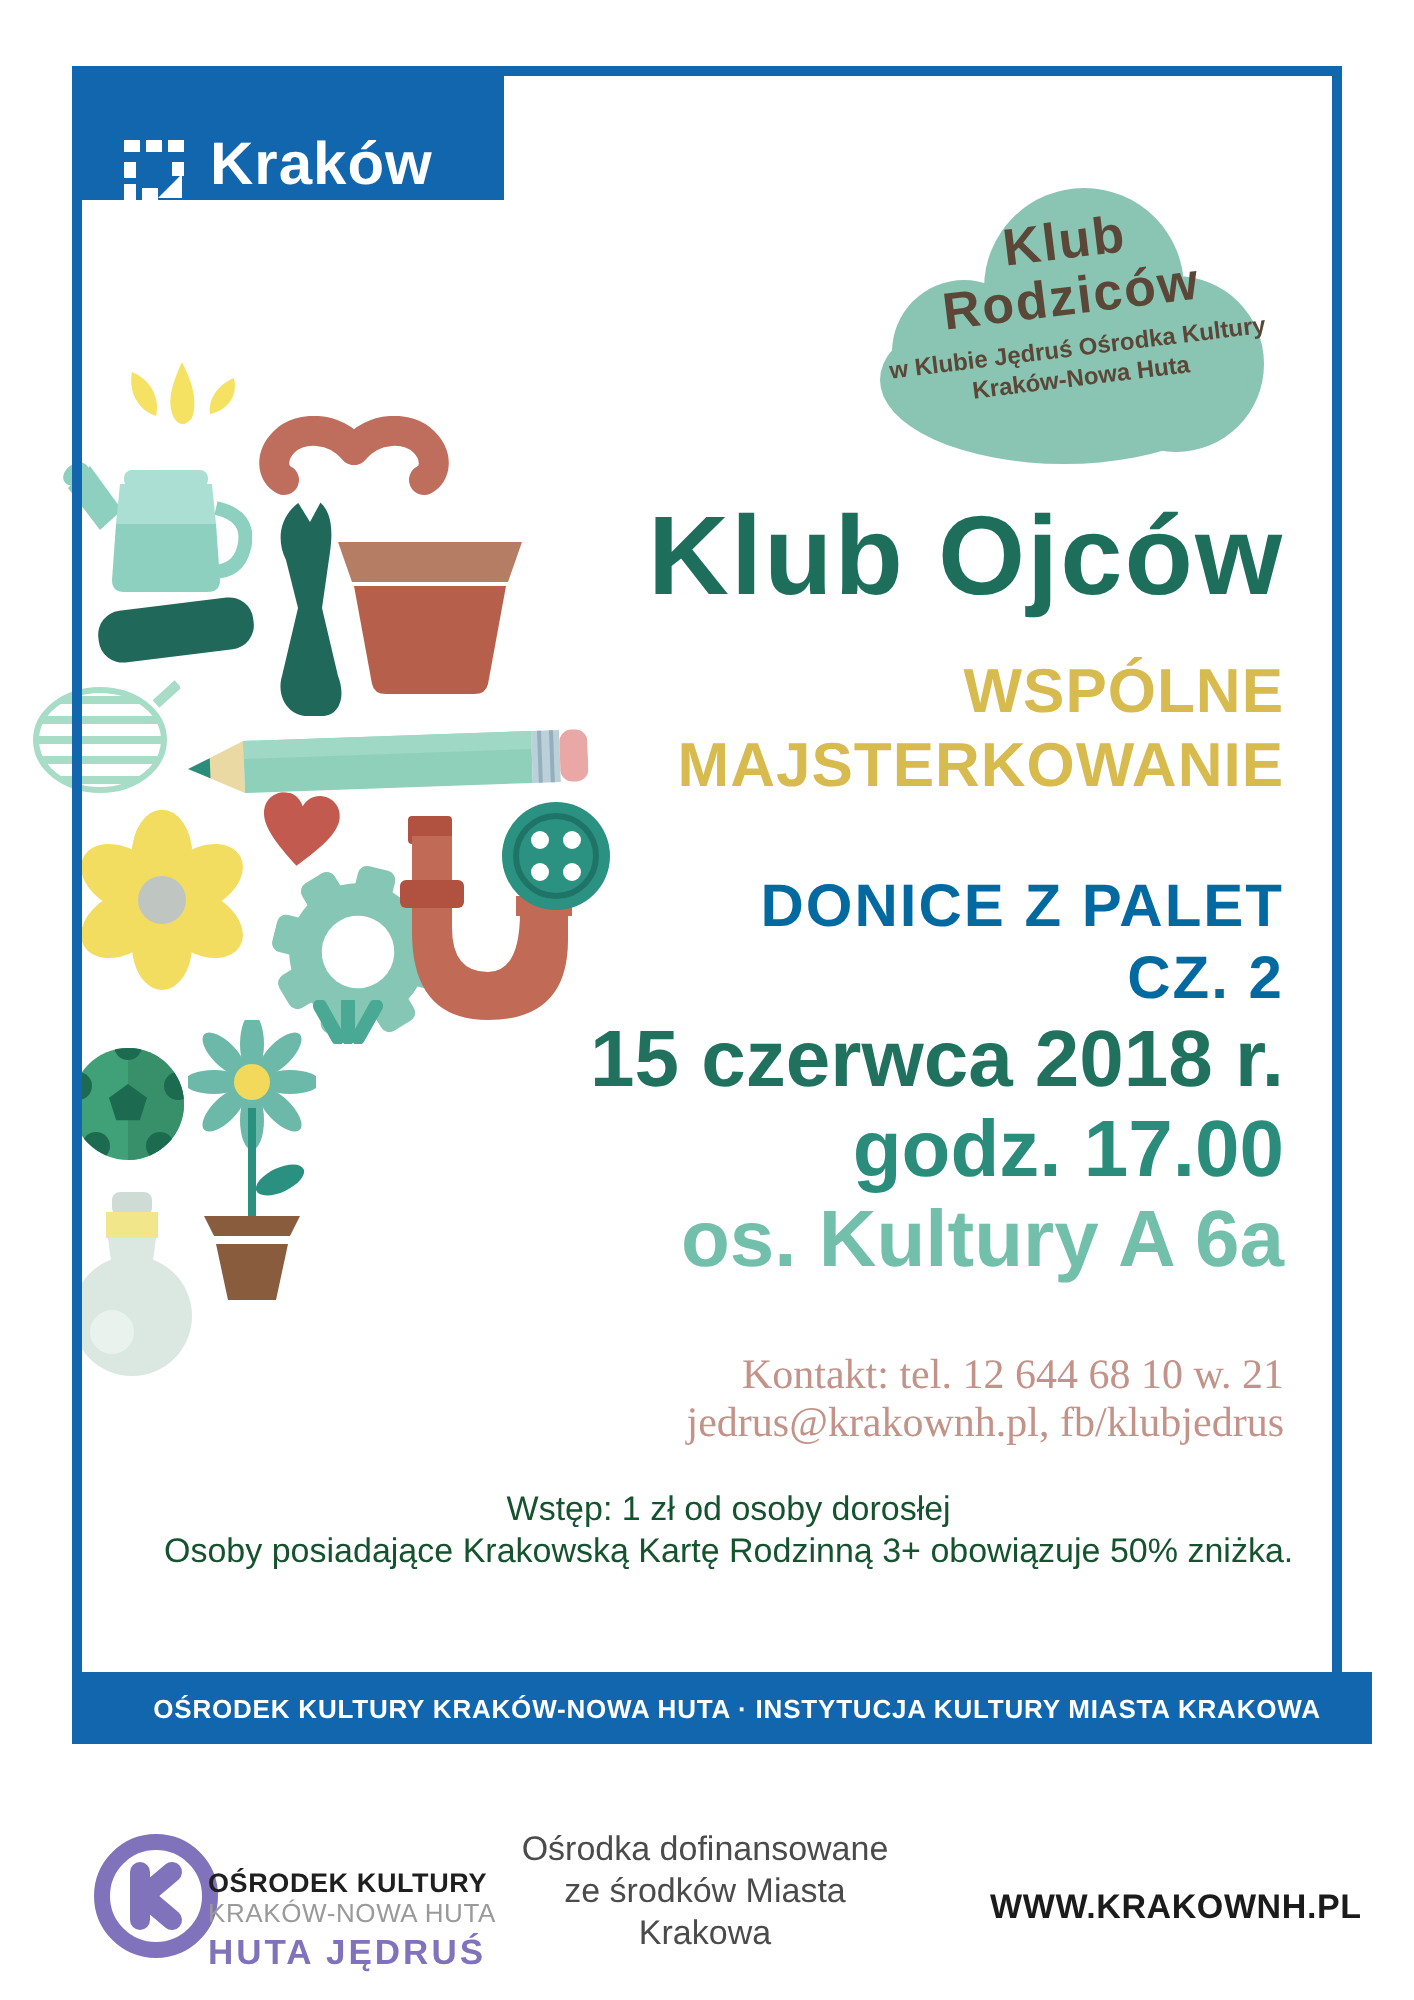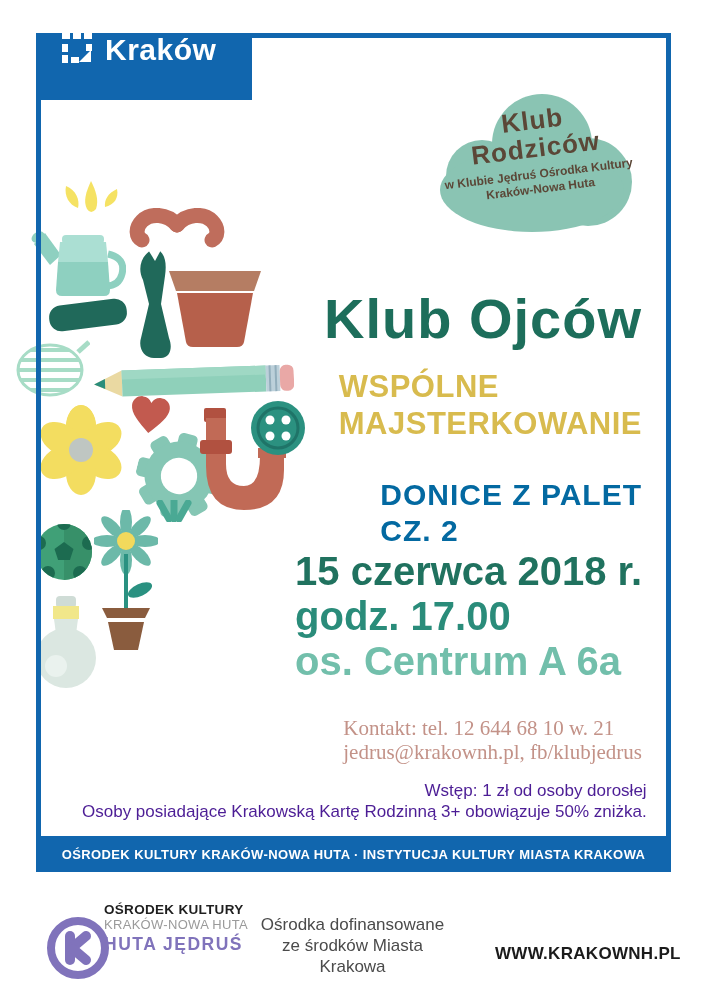--- a/index.html
+++ b/index.html
@@ -1,44 +1,44 @@
 <!DOCTYPE html>
 <html><head>
 <meta charset="utf-8">
 <style>
   html,body{margin:0;padding:0;background:#fff;}
   #poster{position:relative;width:707px;height:1000px;background:#ffffff;overflow:hidden;
           font-family:"Liberation Sans",sans-serif;}
   .abs{position:absolute;}
   
   #frame{left:36px;top:33px;width:635px;height:839px;border:5px solid #1166ae;box-sizing:border-box;z-index:5;pointer-events:none;}
-  #city-banner{left:36px;top:33px;width:216px;height:67px;background:#1166ae;z-index:6;display:flex;align-items:flex-start;}
+  #city-banner{left:36px;top:33px;width:216px;height:67px;background:#1166ae;z-index:6;display:flex;align-items:flex-end;}
   #city-logo{margin-left:26px;}
   #city-name{color:#fff;font-size:30px;font-weight:700;margin-left:13px;letter-spacing:.5px;}
-  #bottom-banner{left:36px;top:836px;width:635px;height:36px;background:#1166ae;z-index:6;display:flex;align-items:center;justify-content:center;}
+  #bottom-banner{left:36px;top:836px;width:635px;height:36px;background:#1166ae;z-index:6;display:flex;align-items:center;justify-content:center;padding-left:15px;}
   #bottom-banner span{color:#fff;font-size:13px;font-weight:700;letter-spacing:.4px;}
   
   #cloud{left:428px;top:84px;z-index:4;}
   #cloud-text{left:436px;top:106px;width:200px;z-index:5;transform:rotate(-7deg);text-align:center;color:#5b4737;}
   .cloud-big{font-size:26px;font-weight:700;line-height:28px;letter-spacing:1px;}
   .cloud-small{font-size:12px;font-weight:700;line-height:15px;}
   .cloud-gap{margin-top:5px;}
   
-  .rcol{right:65px;z-index:6;margin-top:41px;}
+  .rcol{right:65px;text-align:right;z-index:6;}
   #headline{top:245px;font-size:56px;font-weight:700;color:#1d6e5b;letter-spacing:1px;}
   #subhead{top:327px;font-size:31px;font-weight:700;color:#d8bb4e;line-height:37px;letter-spacing:.5px;}
   #topic{top:436px;font-size:30px;font-weight:700;color:#0369a1;line-height:36px;letter-spacing:1px;}
   #when{top:508px;font-size:40px;font-weight:700;line-height:45px;}
   #when .date{color:#20725f;}
   #when .time{color:#2a8c7a;}
   #when .addr{color:#72bfab;}
   #contact{top:675px;font-size:21px;color:#c39288;line-height:24px;font-family:Liberation Serif, serif;}
-  #admission{left:82px;top:744px;font-size:17px;color:#4c1d95;line-height:21px;z-index:6;text-align:right;margin-top:36px;}
+  #admission{left:82px;top:744px;font-size:17px;color:#14532d;line-height:21px;z-index:6;text-align:center;}
   
-  #org-text{left:104px;top:902px;z-index:6;}
+  #org-text{left:104px;top:934px;z-index:6;}
   .org1{font-size:13.5px;font-weight:700;color:#1f1f1f;line-height:15px;letter-spacing:.3px;}
   .org2{font-size:13px;color:#9a9a9a;line-height:15px;letter-spacing:.3px;}
   .org3{font-size:17.5px;font-weight:700;color:#8073bb;letter-spacing:1.5px;line-height:20px;margin-top:2px;}
   #funding{left:250px;top:914px;width:205px;text-align:center;font-size:17px;color:#4b4b4b;line-height:21px;z-index:6;}
   #website{left:495px;top:944px;font-size:17px;font-weight:700;color:#1b1b1b;letter-spacing:.3px;z-index:6;}
   .icon{z-index:1;}
   svg{display:block;}
 </style>
 </head>
 <body>
@@ -286,21 +286,21 @@
   </div>
 
   <div class="abs rcol" id="topic">
     <div>DONICE Z PALET</div>
     <div>CZ. 2</div>
   </div>
 
   <div class="abs rcol" id="when">
     <div class="date">15 czerwca  2018 r.</div>
     <div class="time">godz. 17.00</div>
-    <div class="addr">os. Centrum A 6a</div>
+    <div class="addr">os. Kultury A 6a</div>
   </div>
 
   <div class="abs rcol" id="contact">
     <div>Kontakt:  tel. 12 644 68 10 w. 21</div>
     <div>jedrus@krakownh.pl, fb/klubjedrus</div>
   </div>
 
   <div class="abs" id="admission">
     <div>Wstęp: 1 zł od osoby dorosłej</div>
     <div>Osoby posiadające Krakowską Kartę Rodzinną 3+ obowiązuje 50% zniżka.</div>

